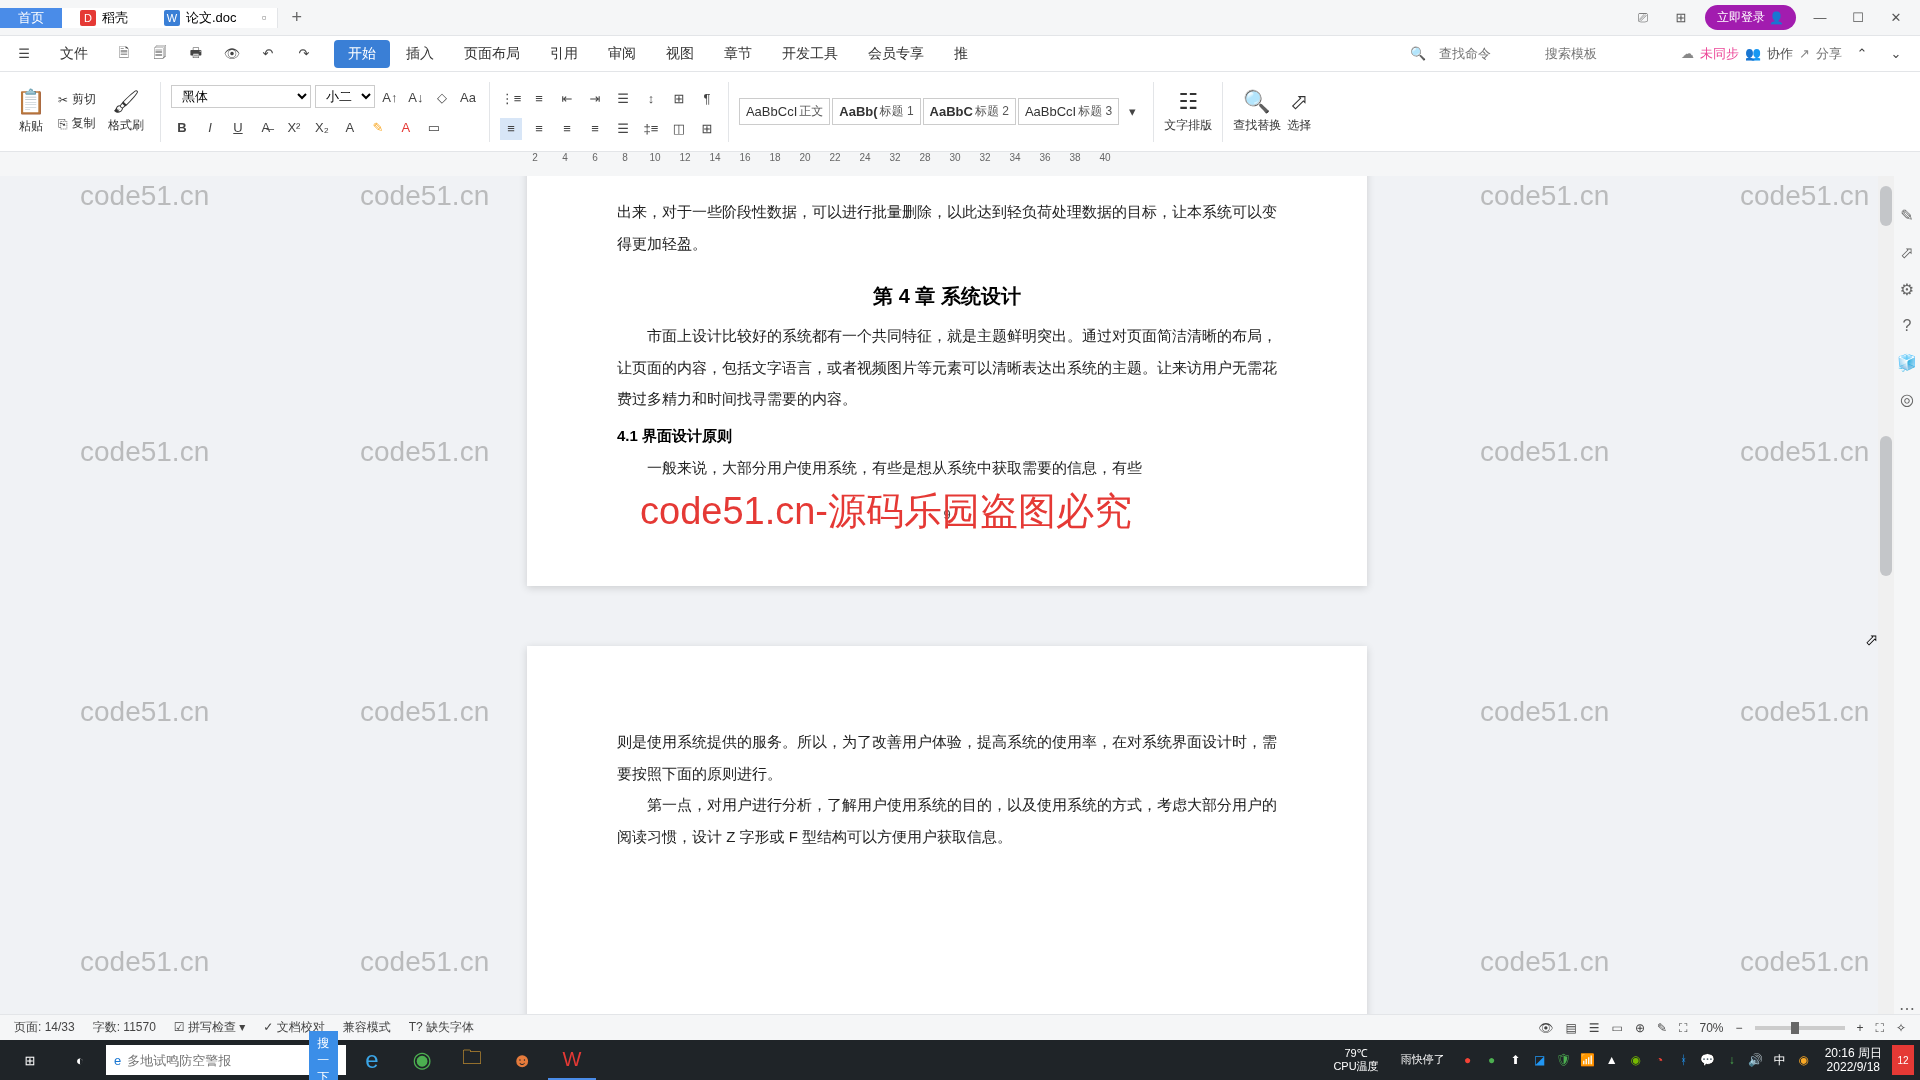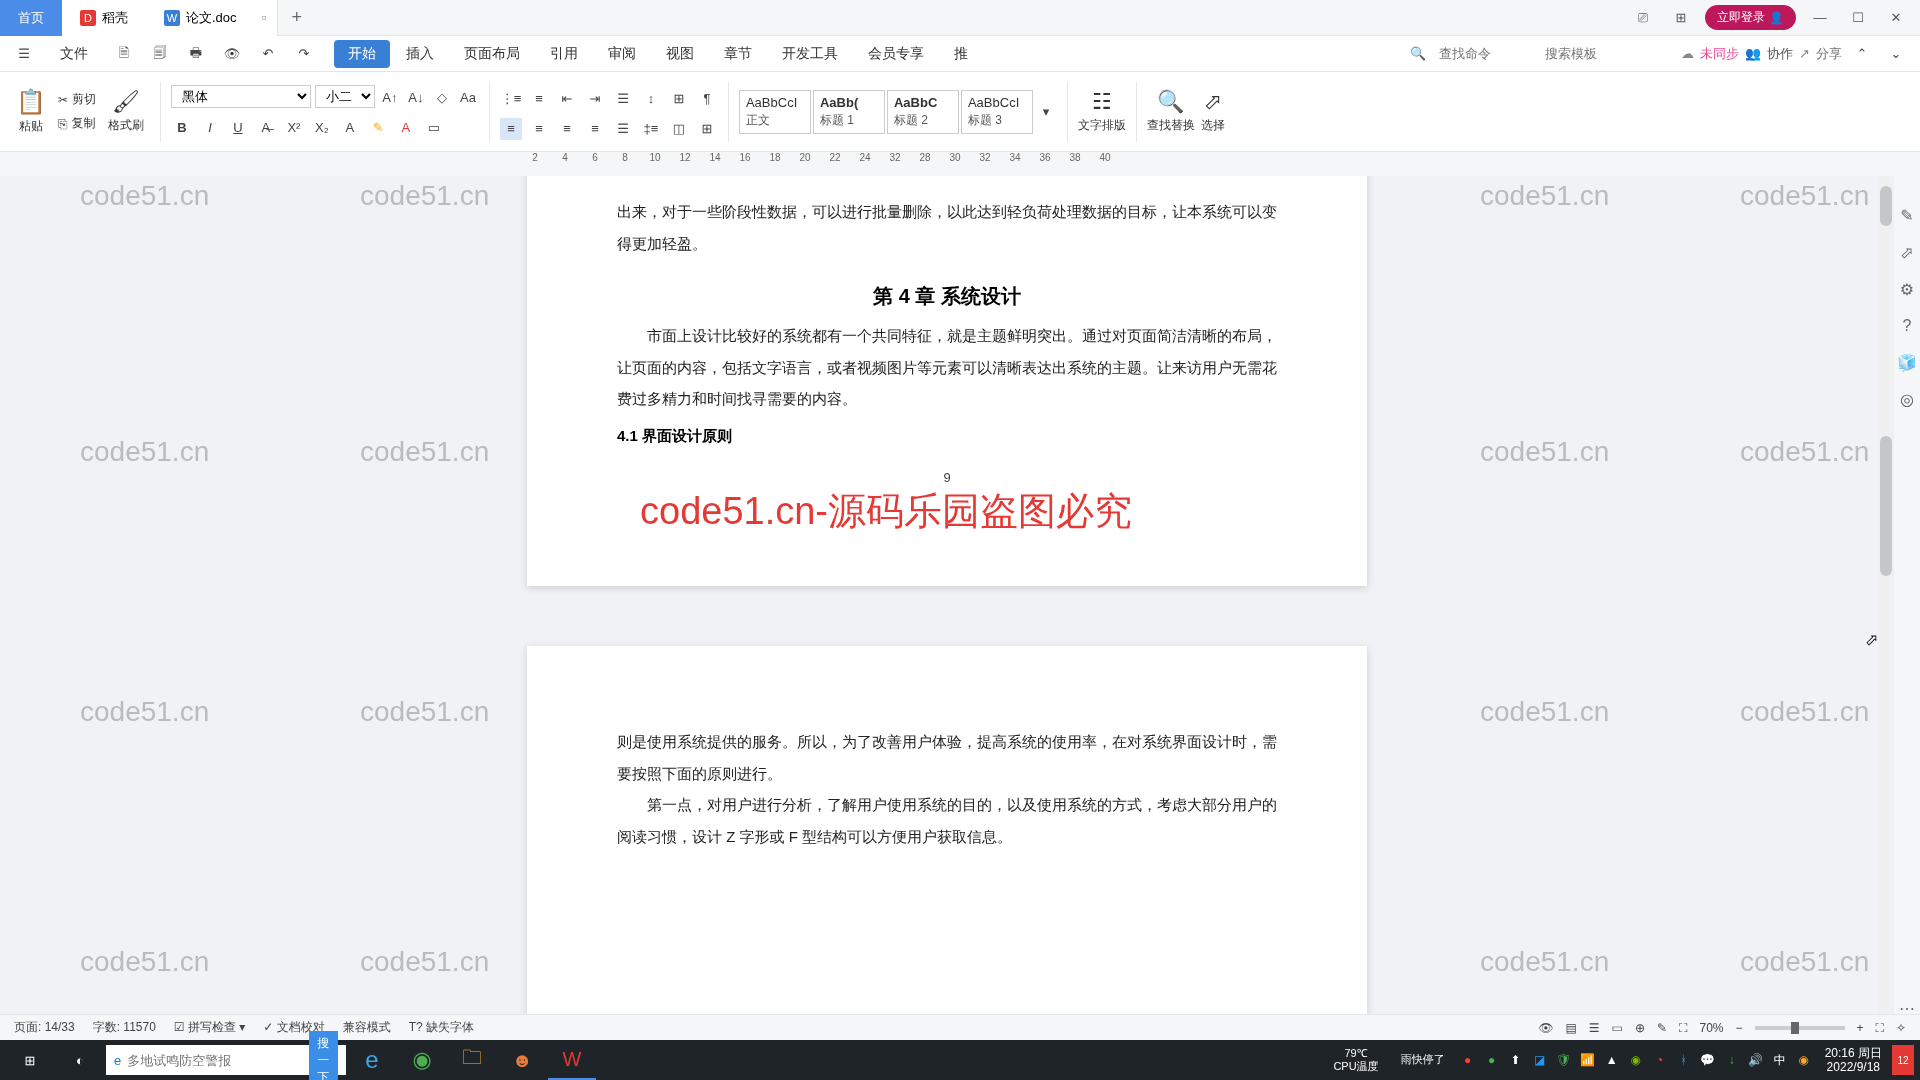--- a/index.html
+++ b/index.html
@@ -1,25 +1,25 @@
 <!DOCTYPE html>
 <html><head>
 <meta charset="utf-8">
 <style>
 *{margin:0;padding:0;box-sizing:border-box;font-family:"Microsoft YaHei",sans-serif;}
 body{width:1920px;height:1080px;font-size:13px;background:#fff;overflow:hidden;position:relative;}
 .titlebar{height:36px;background:#f5f6f7;display:flex;align-items:center;border-bottom:1px solid #e3e5e8;}
-.tab{height:36px;display:flex;align-items:center;padding:0 18px;gap:6px;cursor:pointer;}
+.tab{height:20px;display:flex;align-items:center;padding:0 18px;gap:6px;cursor:pointer;}
 .tab.home{background:#4a8ce8;color:#fff;}
 .tab.docer{background:#fff;}
 .tab.doc{background:#fff;border-right:1px solid #e3e5e8;position:relative;padding-right:40px;}
 .tab.doc .drop{position:absolute;right:10px;color:#888;}
 .tab-new{padding:0 14px;color:#666;font-size:18px;cursor:pointer;}
 .titlebar-right{margin-left:auto;display:flex;align-items:center;gap:10px;padding-right:10px;}
-.login-btn{background:#be185d;color:#fff;padding:4px 12px;border-radius:14px;display:flex;align-items:center;gap:4px;font-size:12px;}
+.login-btn{background:#a21caf;color:#fff;padding:4px 12px;border-radius:14px;display:flex;align-items:center;gap:4px;font-size:12px;}
 .win-btn{width:28px;height:28px;display:flex;align-items:center;justify-content:center;color:#555;cursor:pointer;}
 .menubar{height:36px;display:flex;align-items:center;padding:0 10px;gap:4px;border-bottom:1px solid #e3e5e8;}
 .menu-left{display:flex;align-items:center;gap:8px;}
 .menu-icon{width:28px;height:28px;display:flex;align-items:center;justify-content:center;color:#444;cursor:pointer;}
 .menu-tabs{display:flex;gap:2px;margin-left:12px;}
 .menu-tab{padding:5px 14px;cursor:pointer;color:#333;font-size:14px;}
 .menu-tab.active{background:#3a7fd6;color:#fff;border-radius:4px;}
 .menubar-right{margin-left:auto;display:flex;align-items:center;gap:6px;}
 .search-cmd,.search-tpl{width:100px;padding:3px 6px;border:none;background:transparent;color:#888;font-size:13px;}
 .ribbon{height:80px;border-bottom:1px solid #e3e5e8;display:flex;align-items:center;padding:0 10px;gap:6px;}
@@ -27,21 +27,21 @@
 .ribbon-btn-lg{display:flex;flex-direction:column;align-items:center;gap:2px;cursor:pointer;font-size:12px;color:#333;}
 .ribbon-btn-sm{display:flex;align-items:center;gap:4px;cursor:pointer;font-size:12px;color:#333;padding:2px 0;}
 .ribbon-sep{width:1px;height:60px;background:#e3e5e8;margin:0 4px;}
 .font-row{display:flex;gap:4px;align-items:flex-end;}
 .font-sel{border:1px solid #ccc;padding:2px 6px;font-size:13px;background:#fff;}
 .font-sel.name{width:140px;}
 .font-sel.size{width:60px;}
 .toolbar-icons{display:flex;gap:6px;margin-top:4px;}
 .ti{width:22px;height:22px;display:flex;align-items:center;justify-content:center;cursor:pointer;color:#444;font-size:13px;}
 .style-box{display:flex;gap:2px;}
-.style-item{border:1px solid #ccc;padding:4px 6px;display:flex;flex-direction:column;gap:2px;cursor:pointer;min-width:72px;}
+.style-item{border:1px solid #ccc;padding:4px 6px;display:flex;flex-direction:row;align-items:center;gap:2px;cursor:pointer;min-width:72px;}
 .style-item .preview{font-size:13px;color:#333;}
 .style-item .label{font-size:12px;color:#555;}
 .ruler{height:24px;background:#f5f6f7;position:relative;font-size:10px;color:#666;padding-left:520px;}
 .ruler span{display:inline-block;width:30px;text-align:center;}
 .doc-area{position:absolute;top:176px;bottom:52px;left:0;right:26px;background:#f0f2f5;overflow:hidden;}
 .page{width:840px;background:#fff;margin:0 auto;box-shadow:0 2px 8px rgba(0,0,0,0.15);padding:30px 90px;position:relative;}
 .page1{margin-top:-10px;min-height:420px;}
 .page2{margin-top:60px;min-height:400px;}
 .doc-text{font-size:15px;line-height:2.1;color:#222;font-family:Liberation Sans, sans-serif;text-align:justify;}
 .doc-h1{font-size:20px;font-weight:bold;text-align:center;margin:24px 0 10px;font-family:SimHei,sans-serif;}
@@ -279,20 +279,21 @@
   <div class="watermark" style="top:770px;left:1200px">code51.cn</div>
   <div class="watermark" style="top:770px;left:1480px">code51.cn</div>
   <div class="watermark" style="top:770px;left:1740px">code51.cn</div>
   <div class="wm-big" style="top:310px;left:640px">code51.cn-源码乐园盗图必究</div>
 
   <div class="page page1">
     <p class="doc-text">出来，对于一些阶段性数据，可以进行批量删除，以此达到轻负荷处理数据的目标，让本系统可以变得更加轻盈。</p>
     <h1 class="doc-h1">第 4 章  系统设计</h1>
     <p class="doc-text doc-indent">市面上设计比较好的系统都有一个共同特征，就是主题鲜明突出。通过对页面简洁清晰的布局，让页面的内容，包括文字语言，或者视频图片等元素可以清晰表达出系统的主题。让来访用户无需花费过多精力和时间找寻需要的内容。</p>
     <h2 class="doc-h2">4.1 界面设计原则</h2>
+    <p class="doc-text doc-indent">一般来说，大部分用户使用系统，有些是想从系统中获取需要的信息，有些</p>
     <div class="page-num">9</div>
   </div>
   <div class="page page2">
     <p class="doc-text" style="margin-top:50px">则是使用系统提供的服务。所以，为了改善用户体验，提高系统的使用率，在对系统界面设计时，需要按照下面的原则进行。</p>
     <p class="doc-text doc-indent">第一点，对用户进行分析，了解用户使用系统的目的，以及使用系统的方式，考虑大部分用户的阅读习惯，设计 Z 字形或 F 型结构可以方便用户获取信息。</p>
   </div>
 </div>
 
 <div class="scroll-track">
   <div class="scroll-thumb" style="top:10px"></div>

